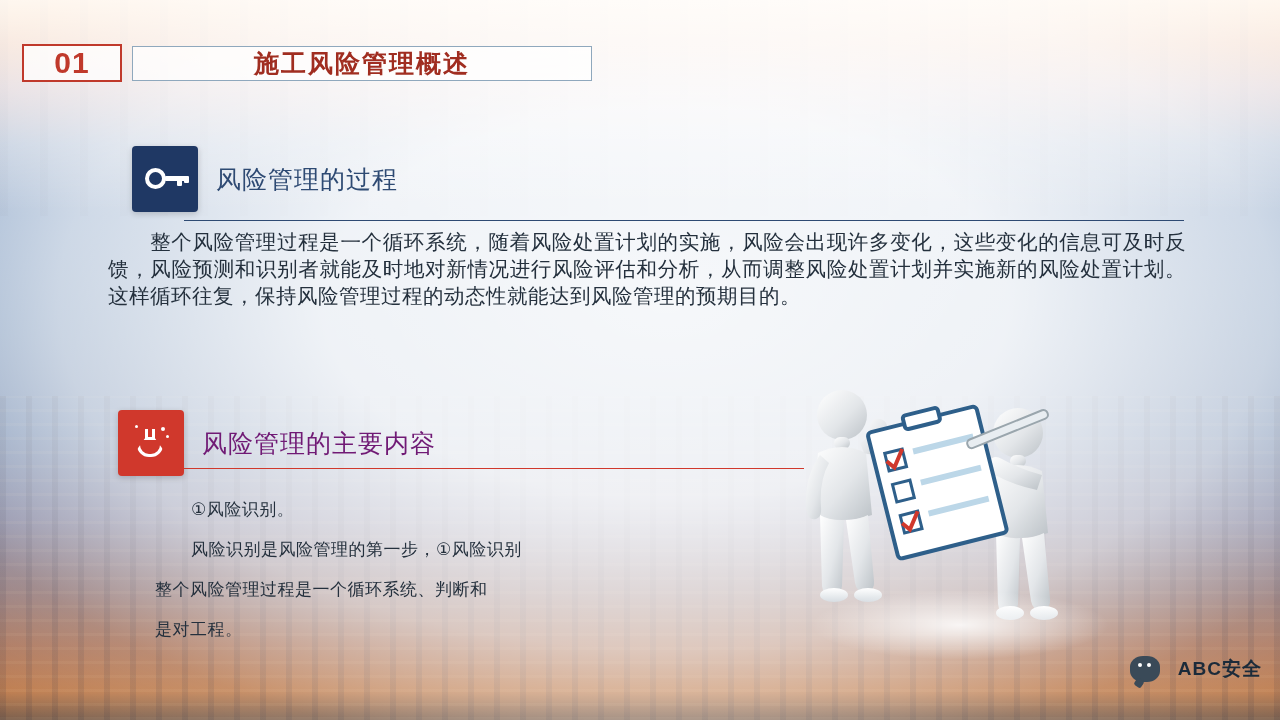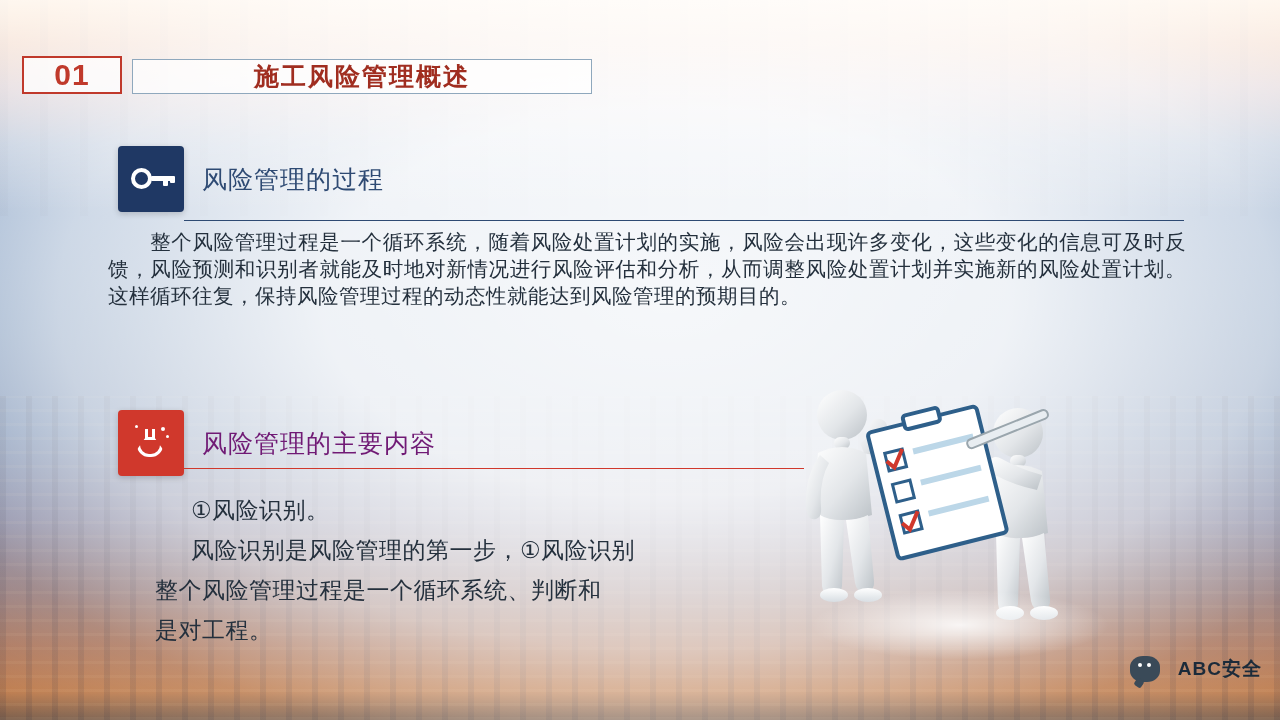--- a/index.html
+++ b/index.html
@@ -58,35 +58,35 @@
         rgba(255,255,255,0.60) 62%,
         rgba(255,255,255,0.15) 82%,
         rgba(255,255,255,0.0) 100%);
   }
   .bg-topwash{
     position:absolute;left:0;right:0;top:0;height:210px;
     background:linear-gradient(to bottom, rgba(255,255,255,0.82), rgba(255,255,255,0.0));
   }
 
   
-  .hdr{position:absolute;left:22px;top:32px;display:flex;align-items:flex-end;height:62px;}
+  .hdr{position:absolute;left:22px;top:32px;display:flex;align-items:center;height:62px;}
   .hdr-num{
     width:96px;border:2px solid #c0392b;background:rgba(255,255,255,0.75);
     display:flex;align-items:center;justify-content:center;
     color:#c0392b;font-size:30px;font-weight:bold;letter-spacing:1px;
   }
   .hdr-title{
     margin-left:10px;min-width:390px;border:1px solid #8fa8bd;
     background:rgba(255,255,255,0.72);
     display:flex;align-items:center;justify-content:center;padding:0 34px;
     color:#a02d20;font-size:25px;font-weight:bold;letter-spacing:2px;
   }
 
   
-  .sec1{position:absolute;left:118px;top:146px;display:flex;align-items:center;}
+  .sec1{position:absolute;left:132px;top:146px;display:flex;align-items:center;}
   .badge{
     width:66px;height:66px;border-radius:4px;display:flex;align-items:center;justify-content:center;
     box-shadow:0 2px 6px rgba(0,0,0,0.18);
   }
   .badge.navy{background:#1f3864;}
   .badge.red{background:#d0382c;}
   .sec-label{margin-left:18px;font-size:25px;letter-spacing:1px;}
   .sec-label.navy{color:#2e4a73;}
   .sec-label.red{color:#701a75;}
 
@@ -99,21 +99,21 @@
     font-size:20.5px;line-height:27px;color:#24303d;letter-spacing:.5px;
     text-align:justify;
   }
   .para .indent{display:inline-block;width:42px;}
 
   
   .sec2{position:absolute;left:118px;top:410px;display:flex;align-items:center;}
 
   .list{
     position:absolute;left:155px;top:490px;width:520px;
-    font-size:23px;line-height:40px;color:#24303d;letter-spacing:.5px;
+    font-size:17px;line-height:40px;color:#24303d;letter-spacing:.5px;
   }
   .list .l1{padding-left:36px;}
   .list .l2{padding-left:36px;}
   .list .l3{padding-left:0px;}
   .list .l4{padding-left:0px;}
 
   
   .footer{
     position:absolute;right:18px;bottom:38px;display:flex;align-items:center;gap:18px;
     color:#1b2b3a;font-size:19px;font-weight:bold;letter-spacing:1px;

